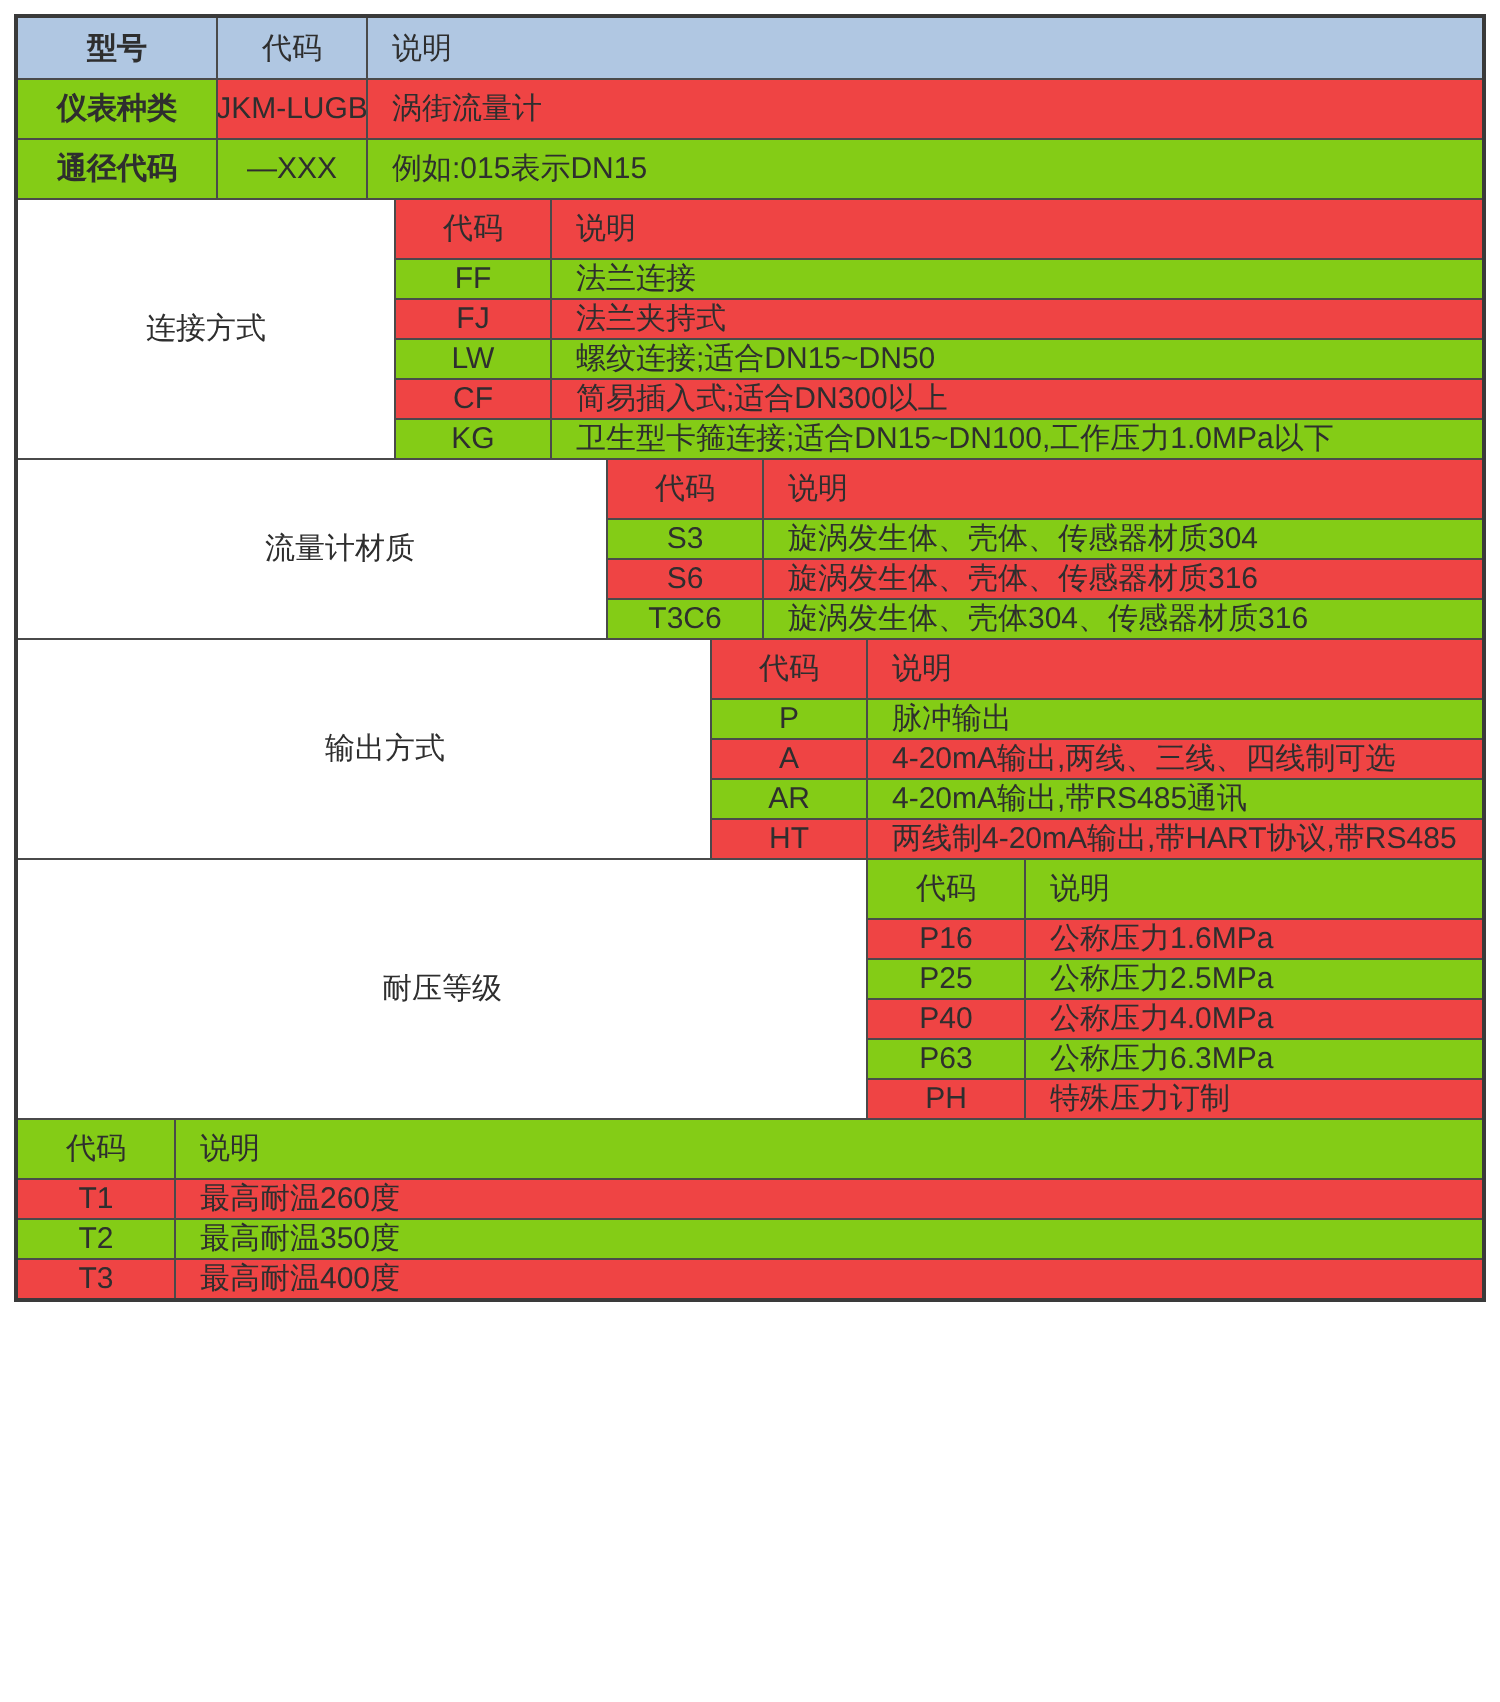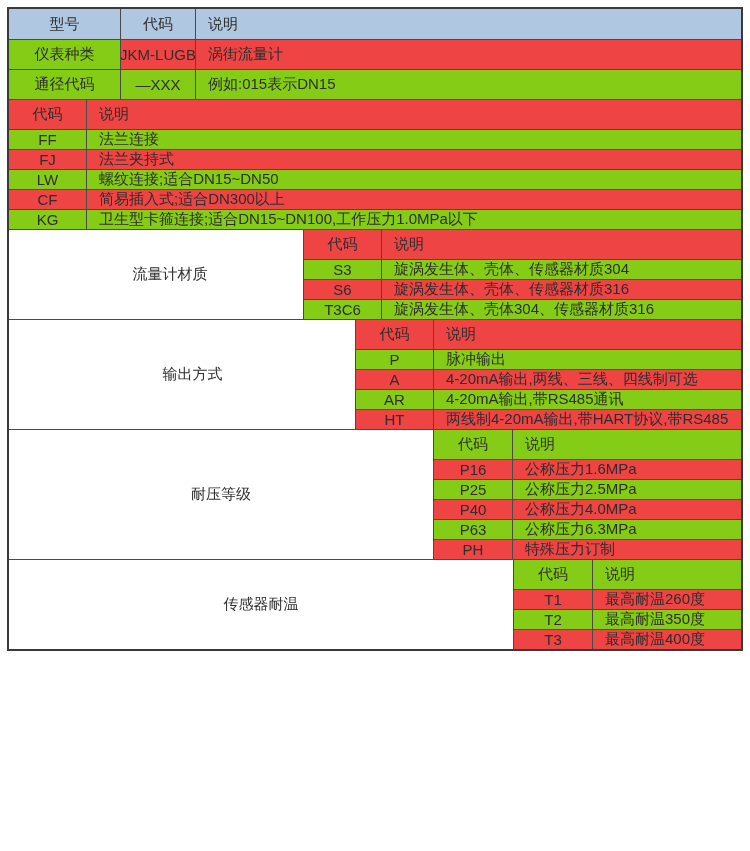--- a/index.html
+++ b/index.html
@@ -19,21 +19,21 @@
   }
   
   .row  { display: flex; height: 30px; }
   .row.bt { border-top: 1px solid #4a4a4a; }
   
   .cell { display: flex; align-items: center; height: 100%; overflow: hidden; white-space: nowrap; }
   .center { justify-content: center; }
   .desc { flex: 1; padding-left: 12px; }
   .br { border-right: 1px solid #4a4a4a; }
   
-  .w-c1 { width: 112px; }
+  .w-c1 { width: 100px; font-weight: bold; }
   .w-c2 { width: 75px; }
   
   .band { display: flex; border-top: 1px solid #4a4a4a; }
   .label-cell {
     display: flex; align-items: center; justify-content: center;
     background: #ffffff;
     border-right: 1px solid #4a4a4a;
   }
   .lw1 { width: 189px; }
   .lw2 { width: 267px; margin-left: 28px; }
@@ -72,20 +72,21 @@
     <div class="cell desc bg-b">涡街流量计</div>
   </div>
 
   <div class="row bt">
     <div class="cell w-c1 center br bg-w">通径代码</div>
     <div class="cell w-c2 center br bg-w">—XXX</div>
     <div class="cell desc bg-w">例如:015表示DN15</div>
   </div>
 
   <div class="band">
+    <div class="label-cell lw1">连接方式</div>
     <div class="sub">
       <div class="srow first bg-b">
         <div class="cell code-cell cw1 br">代码</div>
         <div class="cell desc">说明</div>
       </div>
       <div class="srow bt bg-w">
         <div class="cell code-cell cw1 br">FF</div>
         <div class="cell desc">法兰连接</div>
       </div>
       <div class="srow bt bg-b">
@@ -179,21 +180,20 @@
         <div class="cell desc">公称压力6.3MPa</div>
       </div>
       <div class="srow bt bg-b">
         <div class="cell code-cell cw4 br">PH</div>
         <div class="cell desc">特殊压力订制</div>
       </div>
     </div>
   </div>
 
   <div class="band">
-    <div class="label-cell lw5">传感器耐温</div>
     <div class="sub">
       <div class="srow first bg-w">
         <div class="cell code-cell cw5 br">代码</div>
         <div class="cell desc">说明</div>
       </div>
       <div class="srow bt bg-b">
         <div class="cell code-cell cw5 br">T1</div>
         <div class="cell desc">最高耐温260度</div>
       </div>
       <div class="srow bt bg-w">

